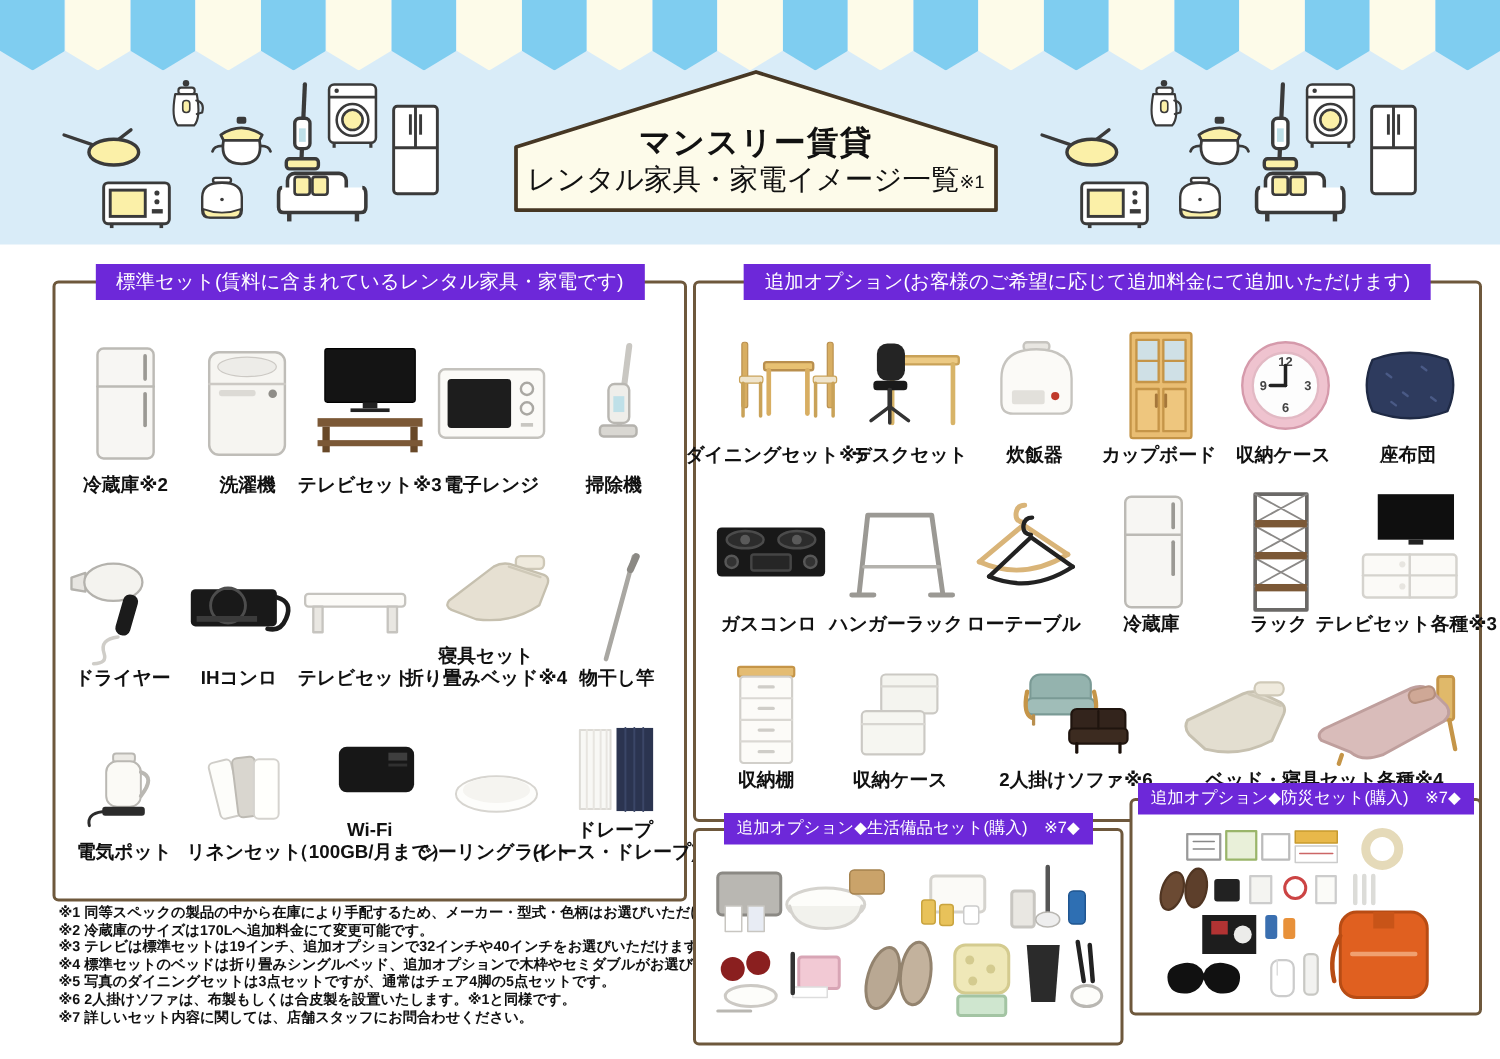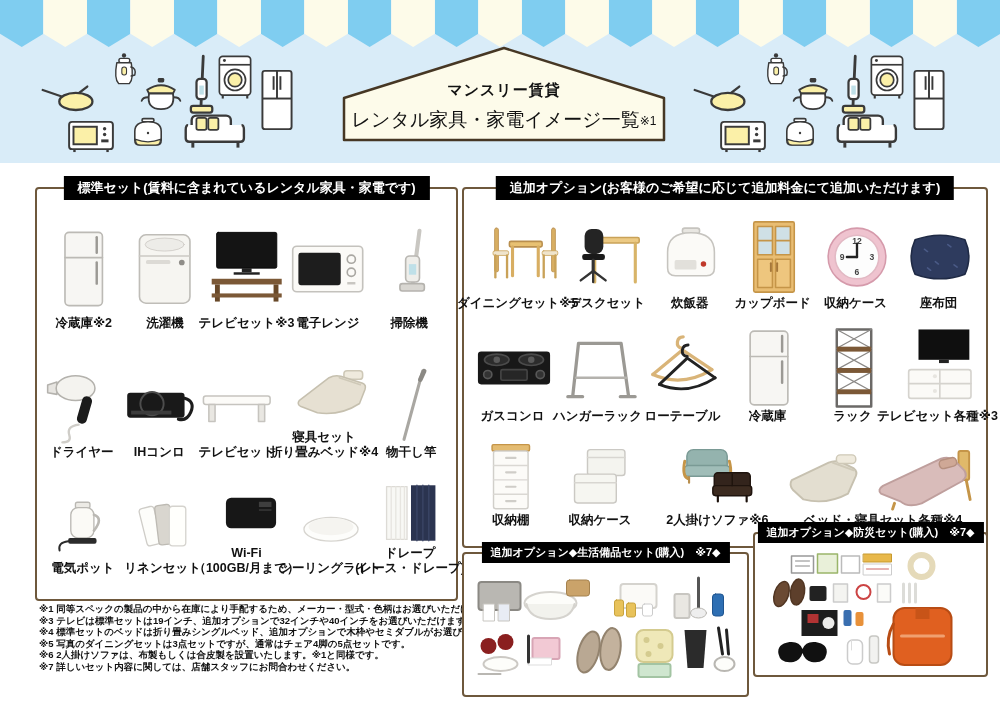--- a/index.html
+++ b/index.html
@@ -28,34 +28,34 @@
   .ci-3{left:152px;top:4px;width:26px;height:62px}
   .ci-4{left:180px;top:2px;width:38px;height:50px}
   .ci-5{left:224px;top:18px;width:34px;height:64px}
   .ci-6{left:30px;top:68px;width:50px;height:36px}
   .ci-7{left:94px;top:66px;width:36px;height:34px}
   .ci-8{left:146px;top:62px;width:68px;height:38px}
 
   
   .title-banner{position:absolute;left:342px;top:46px;width:324px;height:97px}
   .banner-shape{position:absolute;inset:0;width:100%;height:100%}
-  .t1{position:absolute;left:0;right:0;top:35px;text-align:center;font-size:15px;font-weight:bold;letter-spacing:1px}
+  .t1{position:absolute;left:0;right:0;top:35px;text-align:center;font-size:21px;font-weight:bold;letter-spacing:1px}
   .t2{position:absolute;left:0;right:0;top:61px;text-align:center;font-size:19px;font-weight:normal;white-space:nowrap}
   .t2 .note{font-size:12px;vertical-align:1px}
 
   
   .box{position:absolute;border:2px solid #6e583c;border-radius:4px;background:#fff}
   .standard{left:35px;top:187px;width:419px;height:410px}
   .options{left:462px;top:187px;width:522px;height:357px}
   .p1{left:462px;top:552px;width:283px;height:141px}
   .p2{left:753px;top:532px;width:231px;height:141px}
 
   .sec-header{
     position:absolute;top:-13px;left:50%;transform:translateX(-50%);
-    background:#000000;color:#fff;font-weight:bold;font-size:13px;
+    background:#6d28d9;color:#fff;font-weight:normal;font-size:13px;
     white-space:nowrap;padding:3px 14px;line-height:1.35;z-index:3;
   }
   .pbox .sec-header{font-size:11px;padding:3px 9px;top:-12px}
 
   .sec-body{position:absolute;left:6px;right:6px;top:12px;bottom:4px;
     display:flex;flex-direction:column;justify-content:space-evenly}
   .row{display:flex;align-items:flex-end}
   .item{flex:1;display:flex;flex-direction:column;align-items:center;min-width:0}
   .photo{display:flex;align-items:flex-end;justify-content:flex-end;width:100%}
   .photo svg{display:block}
@@ -690,20 +690,21 @@
               </svg>
             </div>
             <div class="label">ベッド・寝具セット各種※4</div>
           </div>
         </div>
     </div>
   </section>
 
   <div class="footnotes">
       <div class="fn">※1 同等スペックの製品の中から在庫により手配するため、メーカー・型式・色柄はお選びいただけません</div>
+      <div class="fn">※2 冷蔵庫のサイズは170Lへ追加料金にて変更可能です。</div>
       <div class="fn">※3 テレビは標準セットは19インチ、追加オプションで32インチや40インチをお選びいただけます。</div>
       <div class="fn">※4 標準セットのベッドは折り畳みシングルベッド、追加オプションで木枠やセミダブルがお選びいただけます。</div>
       <div class="fn">※5 写真のダイニングセットは3点セットですが、通常はチェア4脚の5点セットです。</div>
       <div class="fn">※6 2人掛けソファは、布製もしくは合皮製を設置いたします。※1と同様です。</div>
       <div class="fn">※7 詳しいセット内容に関しては、店舗スタッフにお問合わせください。</div>
     </div>
 
   <section class="box pbox p1">
     <div class="sec-header">追加オプション◆生活備品セット(購入)　※7◆</div>
     <div class="collage">

